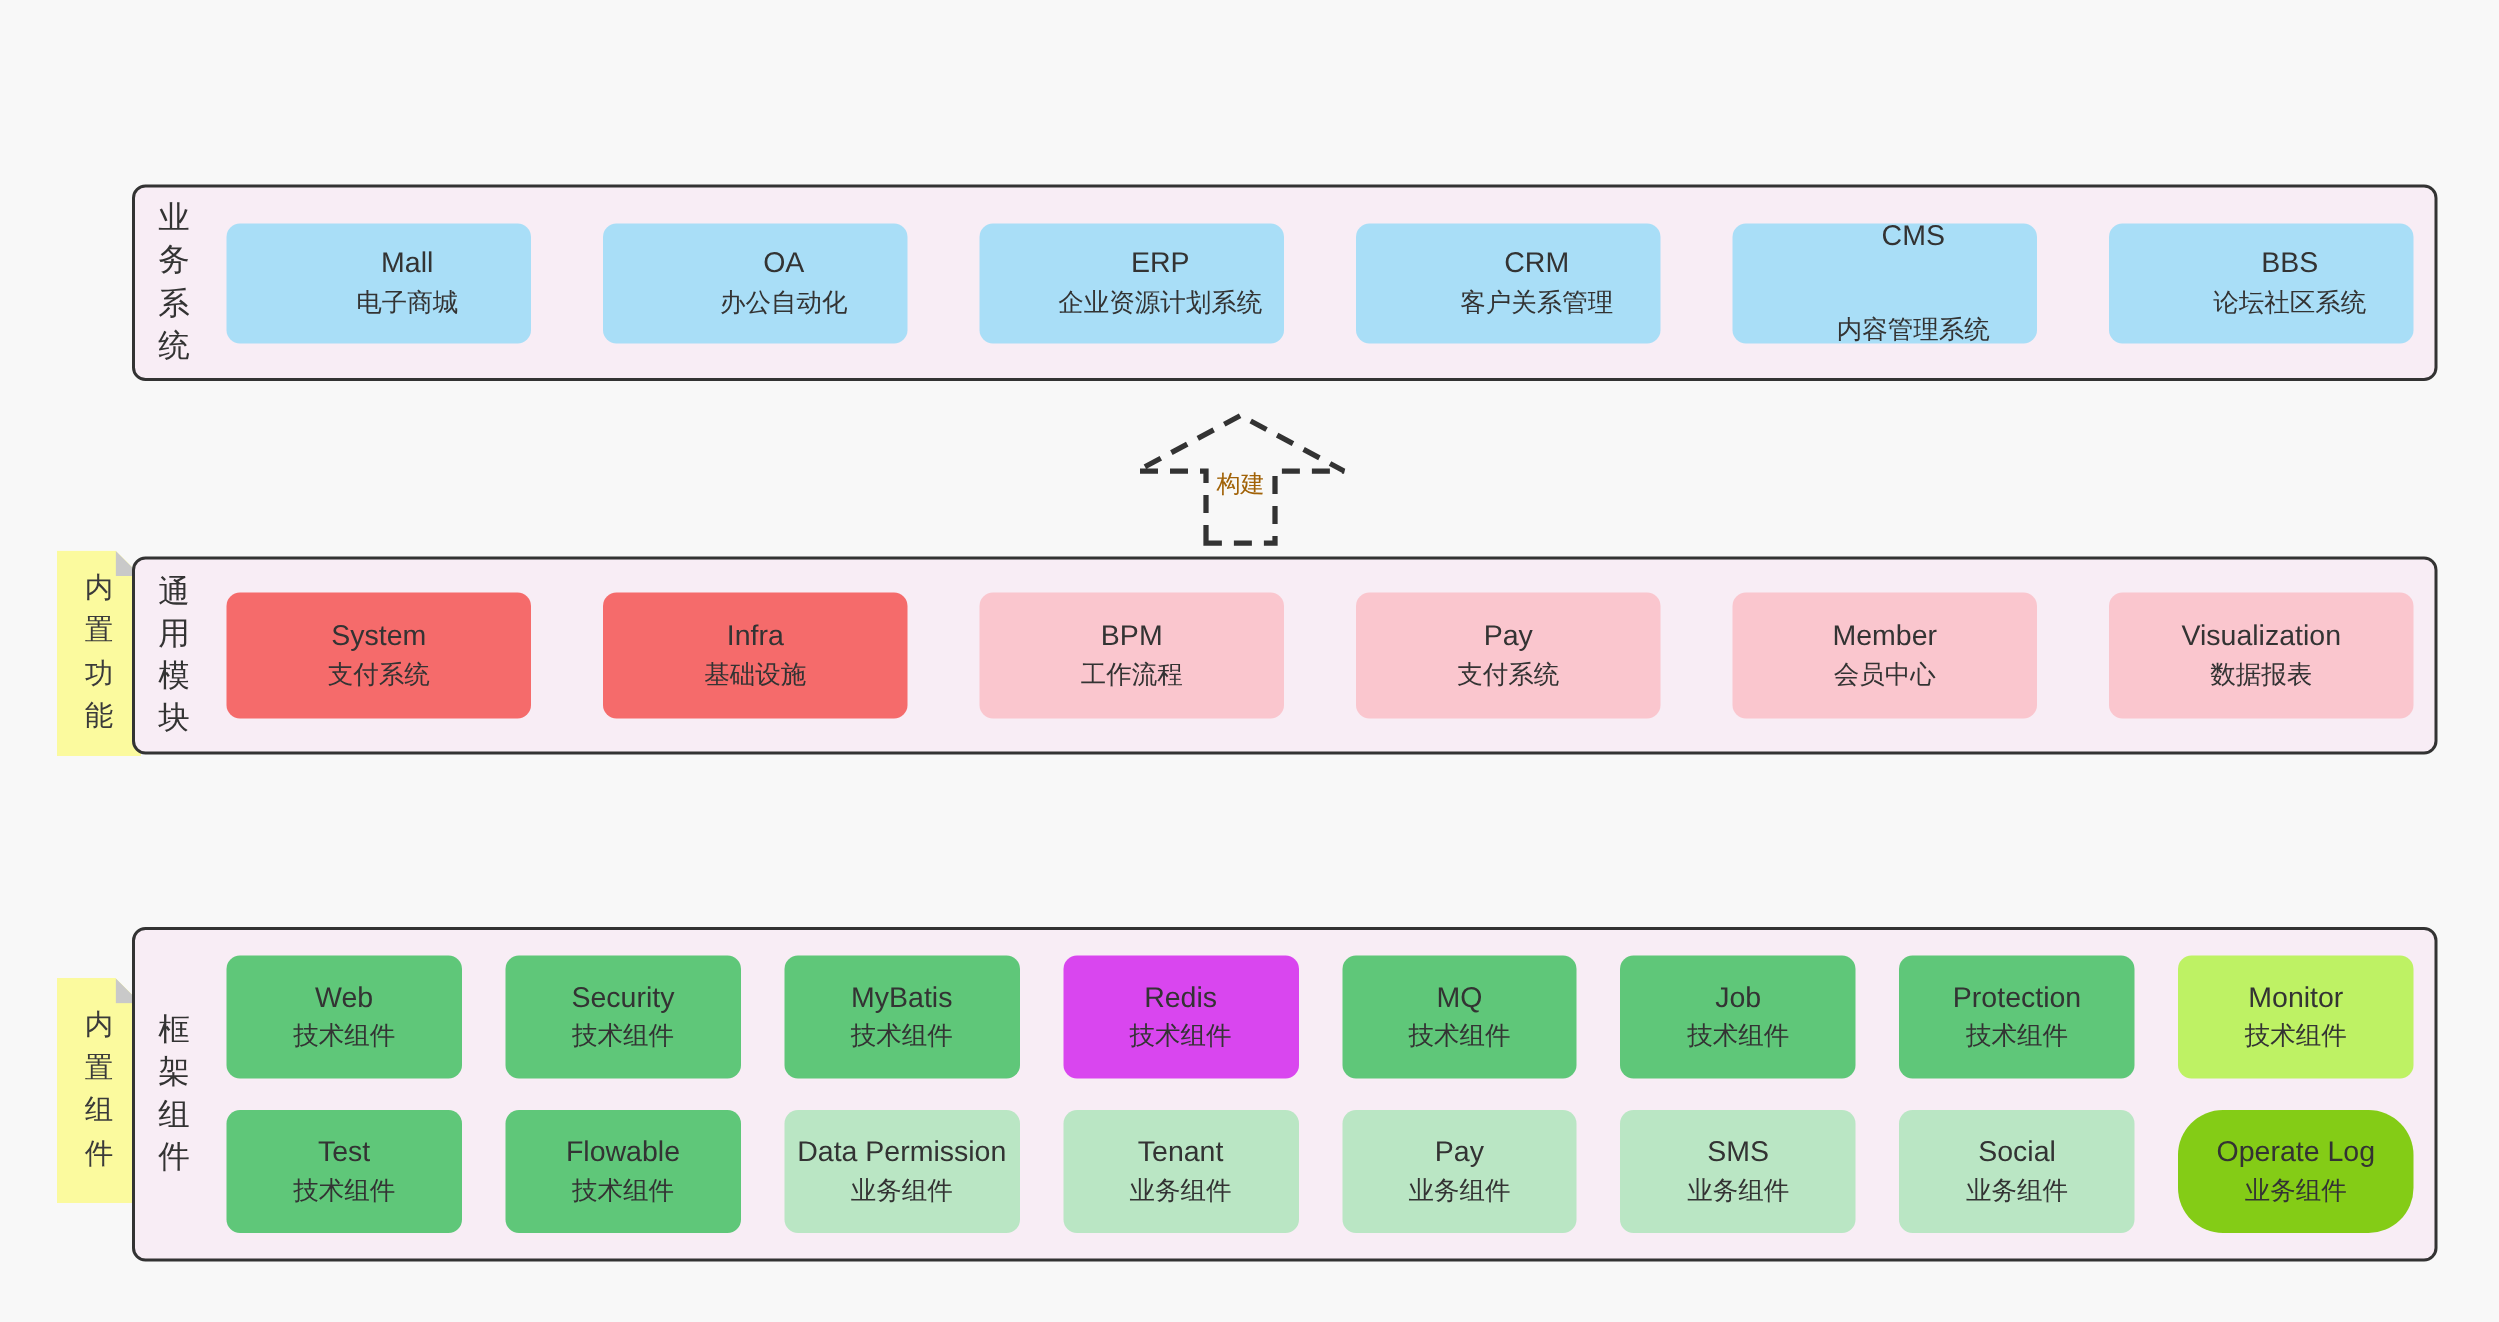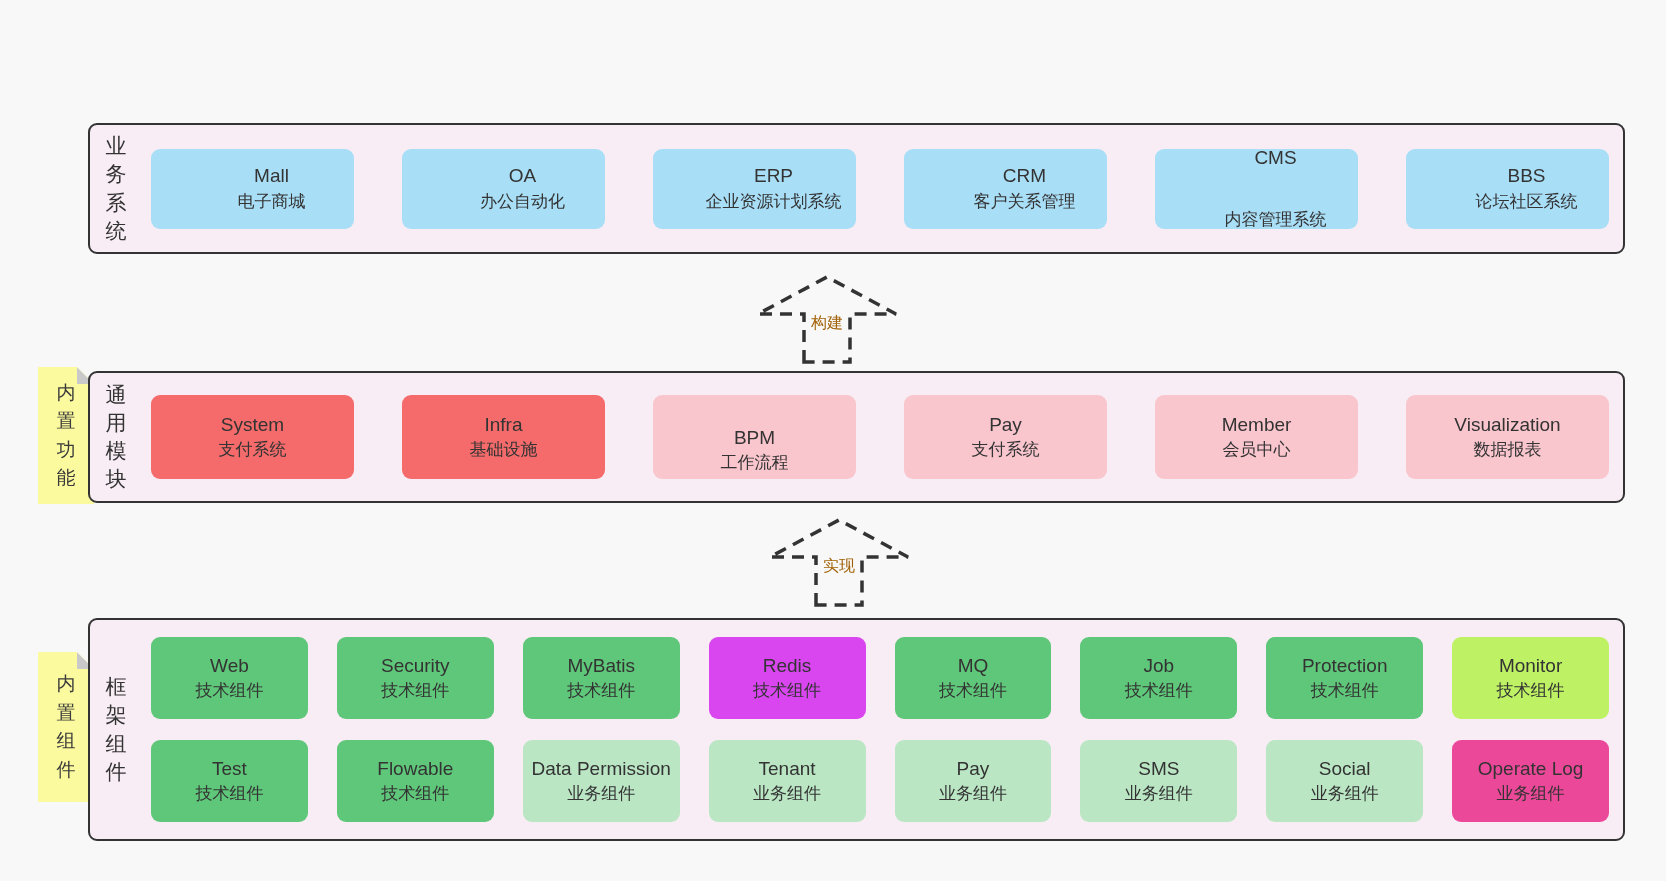--- a/index.html
+++ b/index.html
@@ -183,21 +183,21 @@
         <div class="rows">
           <div class="row">
             <div class="box" style="background: rgb(245, 107, 107);">
               <div class="box-name">System</div>
               <div class="box-desc">支付系统</div>
             </div>
             <div class="box" style="background: rgb(245, 107, 107);">
               <div class="box-name">Infra</div>
               <div class="box-desc">基础设施</div>
             </div>
-            <div class="box" style="background: rgb(250, 198, 206); justify-content: flex-end;">
+            <div class="box" style="background: rgb(250, 198, 206);">
               <div class="box-name">BPM</div>
               <div class="box-desc">工作流程</div>
             </div>
             <div class="box" style="background: rgb(250, 198, 206);">
               <div class="box-name">Pay</div>
               <div class="box-desc">支付系统</div>
             </div>
             <div class="box" style="background: rgb(250, 198, 206);">
               <div class="box-name">Member</div>
               <div class="box-desc">会员中心</div>
@@ -280,39 +280,31 @@
               <div class="box-desc">业务组件</div>
             </div>
             <div class="box" style="background: rgb(186, 230, 196);">
               <div class="box-name">SMS</div>
               <div class="box-desc">业务组件</div>
             </div>
             <div class="box" style="background: rgb(186, 230, 196);">
               <div class="box-name">Social</div>
               <div class="box-desc">业务组件</div>
             </div>
-            <div class="box" style="background: #ec4899;">
+            <div class="box" style="background: #84cc16; border-radius: 30px;">
               <div class="box-name">Operate Log</div>
               <div class="box-desc">业务组件</div>
             </div>
           </div>
         </div>
       </div>
     </div>
 
   <div class="arrow arrow-build">
     <svg width="150" height="93" viewBox="0 0 150 93">
       <polygon class="arrow-poly" points="52,90 52,42 6,42 75,5 144,42 98,42 98,90"></polygon>
     </svg>
     <div class="arrow-label-wrap">
       <span class="arrow-label">构建</span>
     </div>
   </div>
 
-  <div class="arrow arrow-implement">
-    <svg width="150" height="93" viewBox="0 0 150 93">
-      <polygon class="arrow-poly" points="52,90 52,42 6,42 75,5 144,42 98,42 98,90"></polygon>
-    </svg>
-    <div class="arrow-label-wrap">
-      <span class="arrow-label">实现</span>
-    </div>
-  </div>
 </div>
 
 </body></html>

